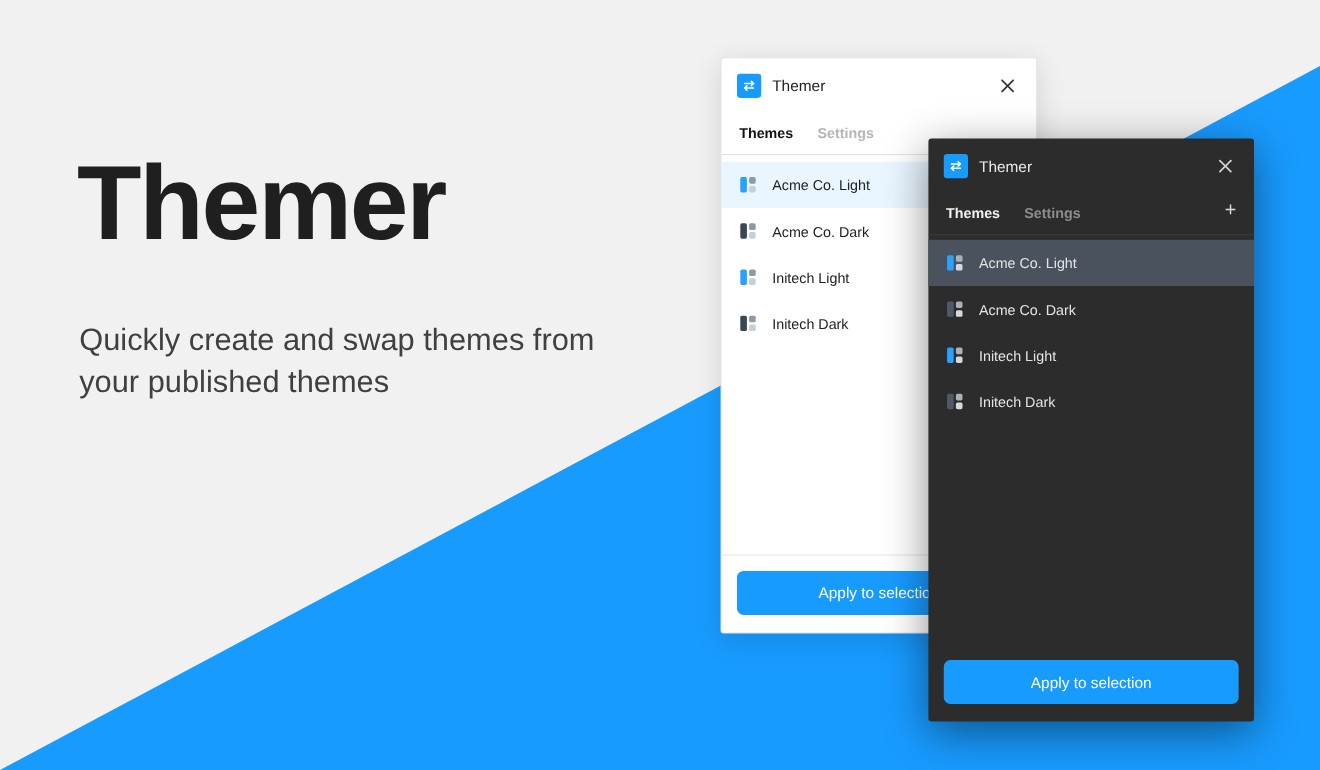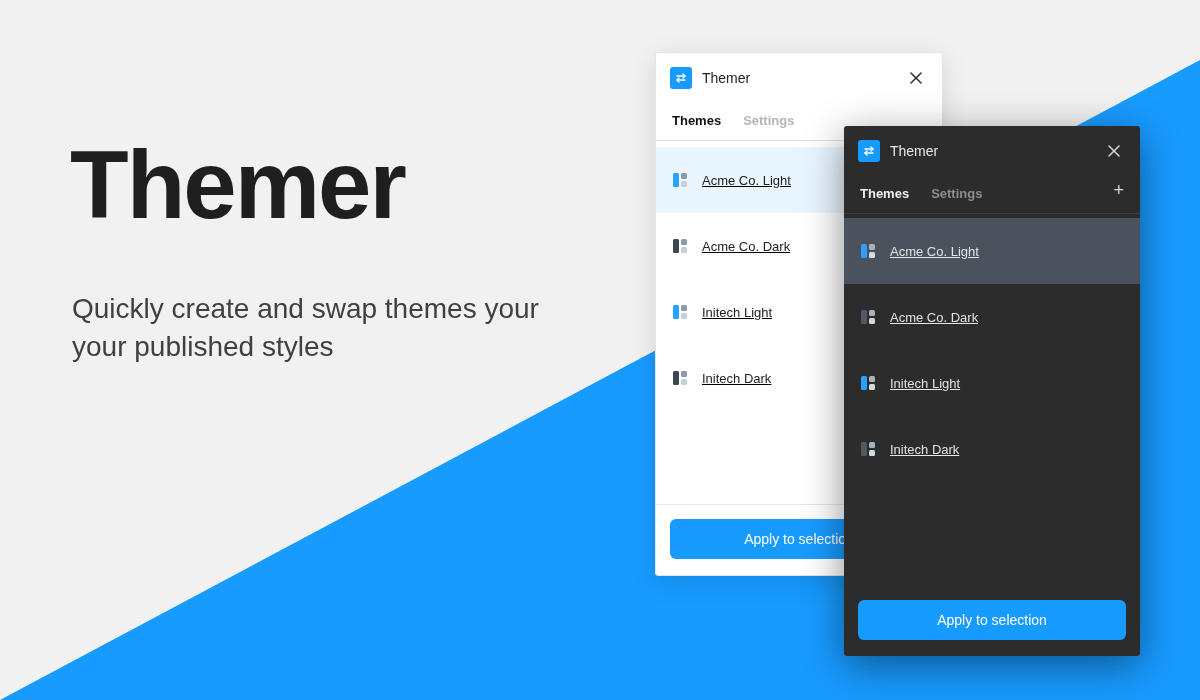--- a/index.html
+++ b/index.html
@@ -94,24 +94,23 @@
   }
   .panel-light .tab.active { color: #111; }
   .panel-light .list {
     padding: 6px 0;
     flex: 1;
   }
   .row {
     display: flex;
     align-items: center;
     gap: 12px;
-    padding: 24px 16px;
+    padding: 12px 16px;
     font-size: 13px;
     cursor: pointer;
-    text-decoration: underline;
   }
   .panel-light .row .label { color: #222; font-weight: 500; }
   .panel-light .row.sel { background: #e9f5ff; }
   .theme-icon { width: 18px; height: 18px; flex-shrink:0; }
   .panel-light .footer {
     border-top: 1px solid #e6e6e6;
     padding: 14px 14px 16px 14px;
   }
   .apply-btn {
     width: 100%;
@@ -180,21 +179,21 @@
   .panel-dark .footer { padding: 14px 14px 16px 14px; }
 </style>
 </head>
 <body>
 
 <svg class="bg-tri" viewBox="0 0 1200 700" preserveAspectRatio="none">
   <polygon points="0,700 1200,700 1200,60" fill="#189bff"></polygon>
 </svg>
 
 <h1 class="hero-title">Themer</h1>
-<p class="hero-sub">Quickly create and swap themes your your published styles</p>
+<p class="hero-sub">Quickly create and swap themes from your published themes</p>
 
 <div class="panel-light">
   <div class="hdr">
     <span class="brand-icon">
       <svg width="14" height="14" viewBox="0 0 14 14">
           <g stroke="#fff" stroke-width="1.4" fill="none" stroke-linecap="round" stroke-linejoin="round">
             <path d="M3 5h8"></path>
             <path d="M9 3l2 2-2 2"></path>
             <path d="M11 9H3"></path>
             <path d="M5 11l-2-2 2-2"></path>

